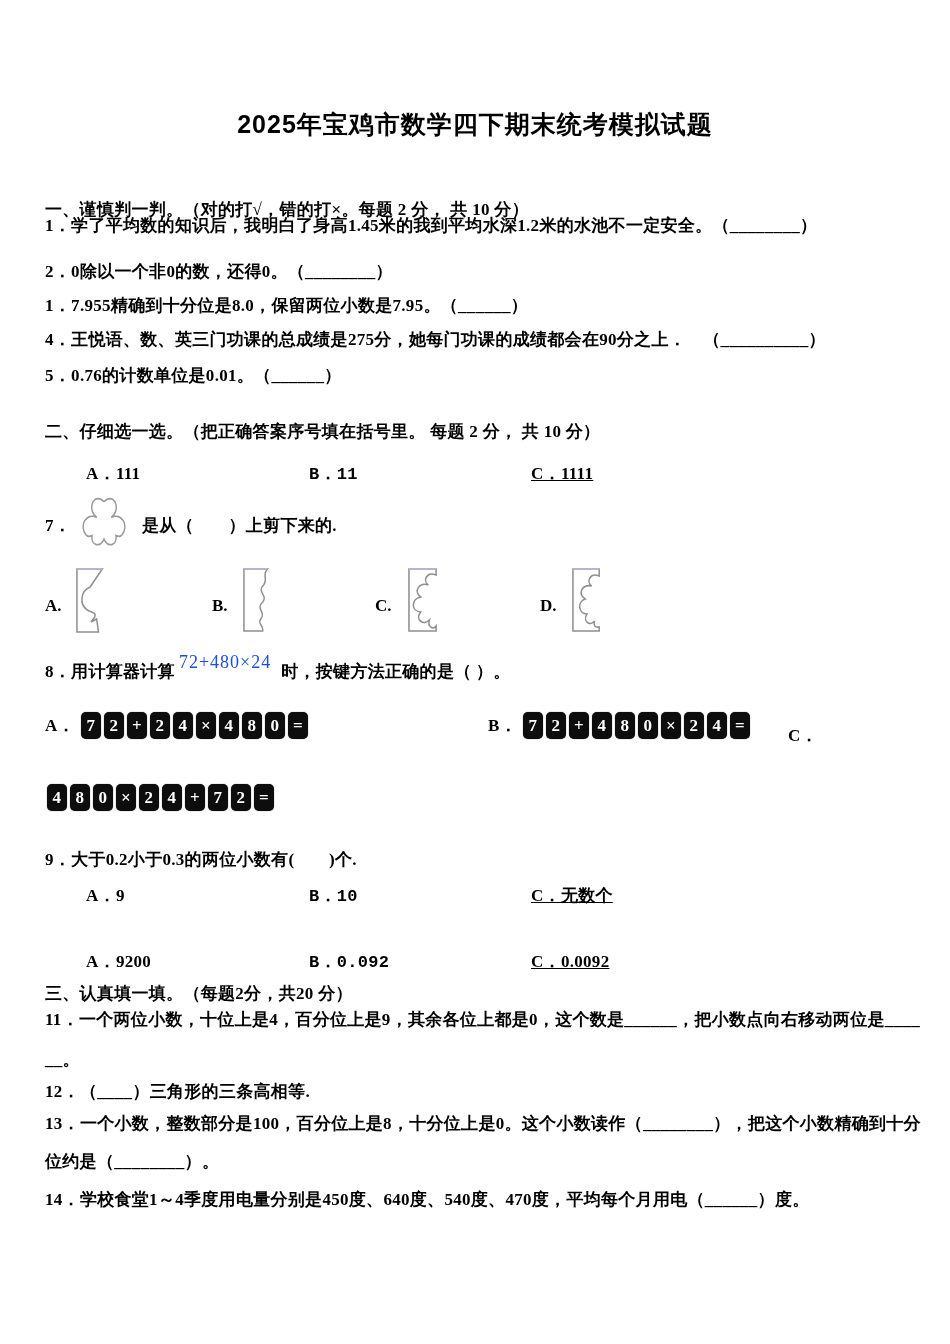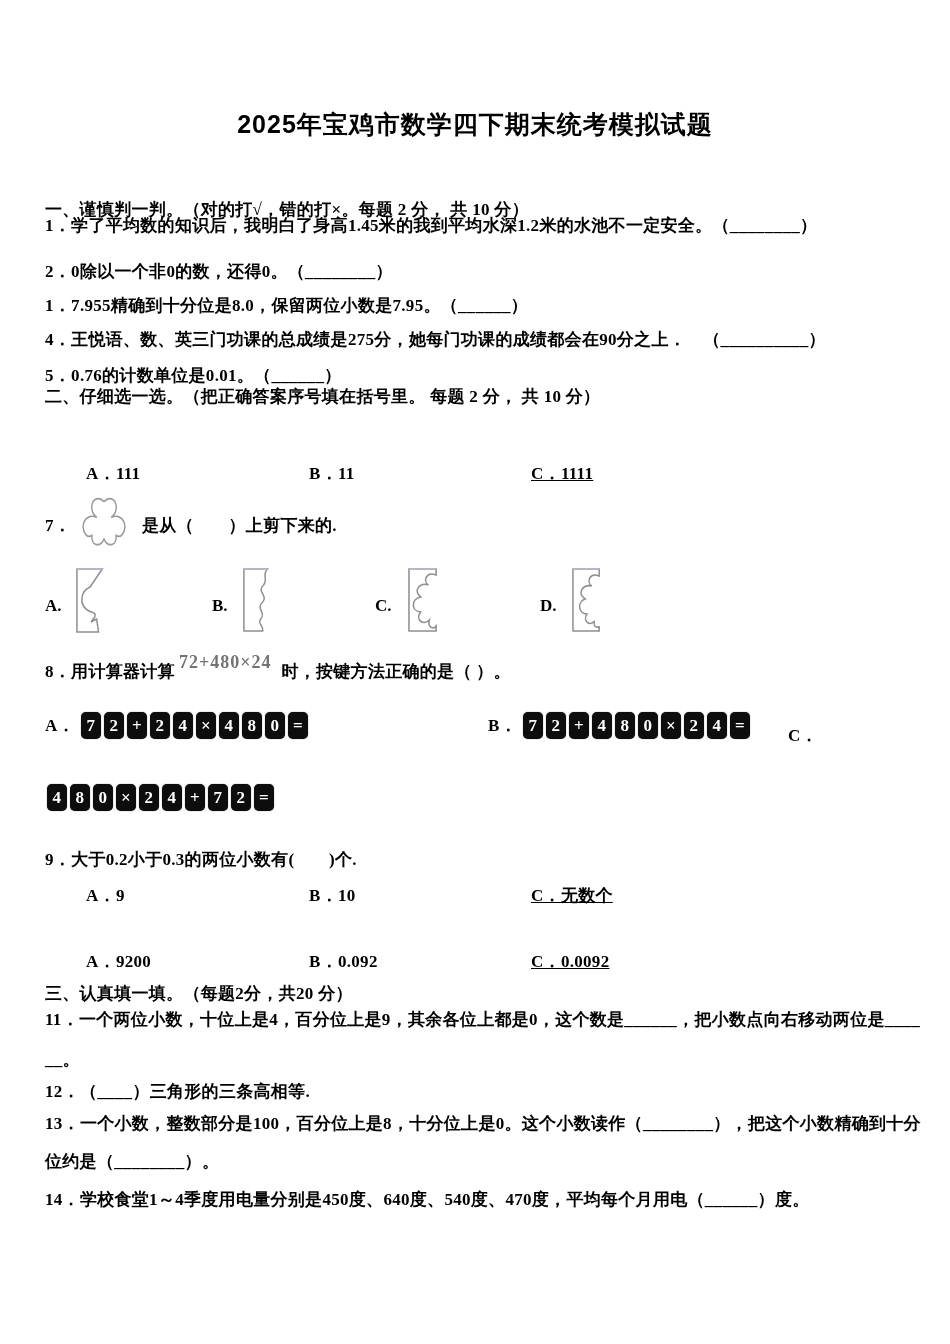--- a/index.html
+++ b/index.html
@@ -24,27 +24,27 @@
   }
   .line {
     position: absolute;
     left: 45px;
     font-size: 17px;
     font-weight: 600;
     white-space: nowrap;
     letter-spacing: 0.3px;
   }
   .opt-row span { position: absolute; top: 0; white-space: nowrap; margin-left: 41px; }
-  .opt-b { left: 223px; }
+  .opt-b { left: 223px; font-family: Liberation Mono, monospace; }
   .opt-c { left: 445px; text-decoration: underline; }
   .formula {
     position: relative;
     top: -9px;
-    color: #737373;
-    font-weight: 700;
+    color: #1d4ed8;
+    font-weight: 400;
     font-size: 18px;
     margin: 0 10px 0 4px;
     letter-spacing: 1px;
   }
   .calc-line { display: flex; align-items: center; }
   .calc-label { display: inline-block; margin-right: 6px; }
   .keys { display: inline-flex; }
   .calc-key {
     display: inline-flex;
     align-items: center;
@@ -69,21 +69,21 @@
 
   <div class="title">2025年宝鸡市数学四下期末统考模拟试题</div>
 
   <div class="line" style="top:198px">一、谨慎判一判。（对的打√，错的打×。每题 2 分， 共 10 分）</div>
   <div class="line" style="top:214px">1．学了平均数的知识后，我明白了身高1.45米的我到平均水深1.2米的水池不一定安全。（________）</div>
   <div class="line" style="top:260px">2．0除以一个非0的数，还得0。（________）</div>
   <div class="line" style="top:294px">1．7.955精确到十分位是8.0，保留两位小数是7.95。（______）</div>
   <div class="line" style="top:328px">4．王悦语、数、英三门功课的总成绩是275分，她每门功课的成绩都会在90分之上．　（__________）</div>
   <div class="line" style="top:364px">5．0.76的计数单位是0.01。（______）</div>
 
-  <div class="line" style="top:385px">二、仔细选一选。（把正确答案序号填在括号里。 每题 2 分， 共 10 分）</div>
+  <div class="line" style="top:420px">二、仔细选一选。（把正确答案序号填在括号里。 每题 2 分， 共 10 分）</div>
   <div class="line opt-row" style="top:462px">
     <span>A．111</span>
     <span class="opt-b">B．11</span>
     <span class="opt-c">C．1111</span>
   </div>
 
   <div class="line" style="top:514px">7．</div>
   <svg class="shape-svg" style="left:74px; top:486px" width="60" height="66" viewBox="0 0 100 92" preserveAspectRatio="none">
     <path d="M38,44 C24,36 28,12 46,19 Q50,24 54,19 C72,12 76,36 62,44
              C80,36 92,56 80,68 Q76,72 70,69 C72,84 56,86 50,74

